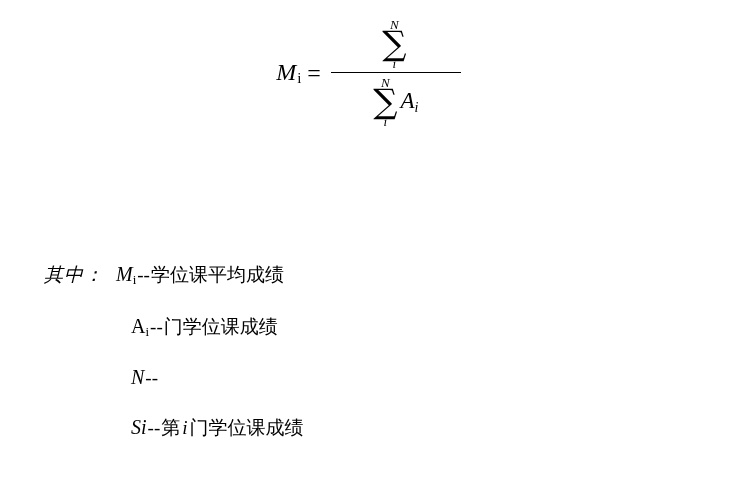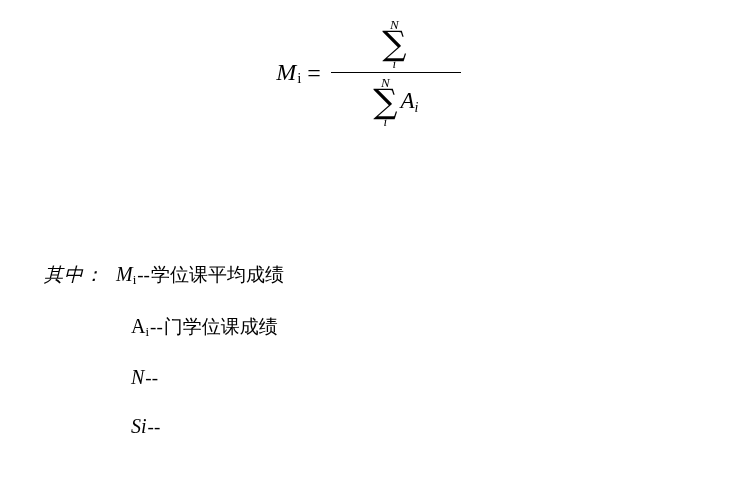--- a/index.html
+++ b/index.html
@@ -226,15 +226,16 @@
   </div>
 
   <div class="legend-row">
     <span class="sym"><span>N</span></span>
     <span class="dashes">--</span>
   </div>
 
   <div class="legend-row">
     <span class="sym"><span>Si</span></span>
     <span class="dashes">--</span>
+    <span class="desc"><span>第</span><span class="ital">i</span><span>门学位课成绩</span></span>
   </div>
 
 </div>
 
 </body></html>

